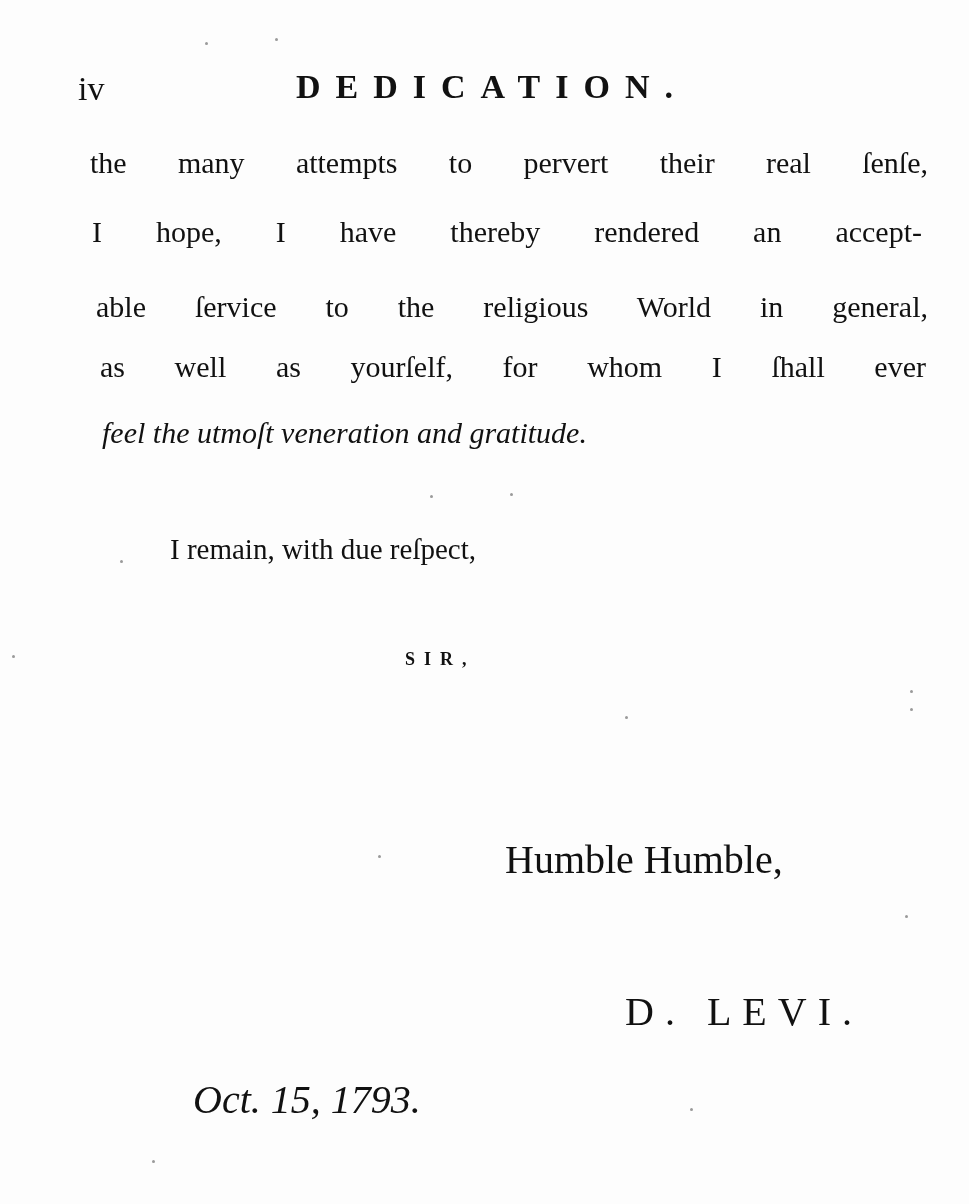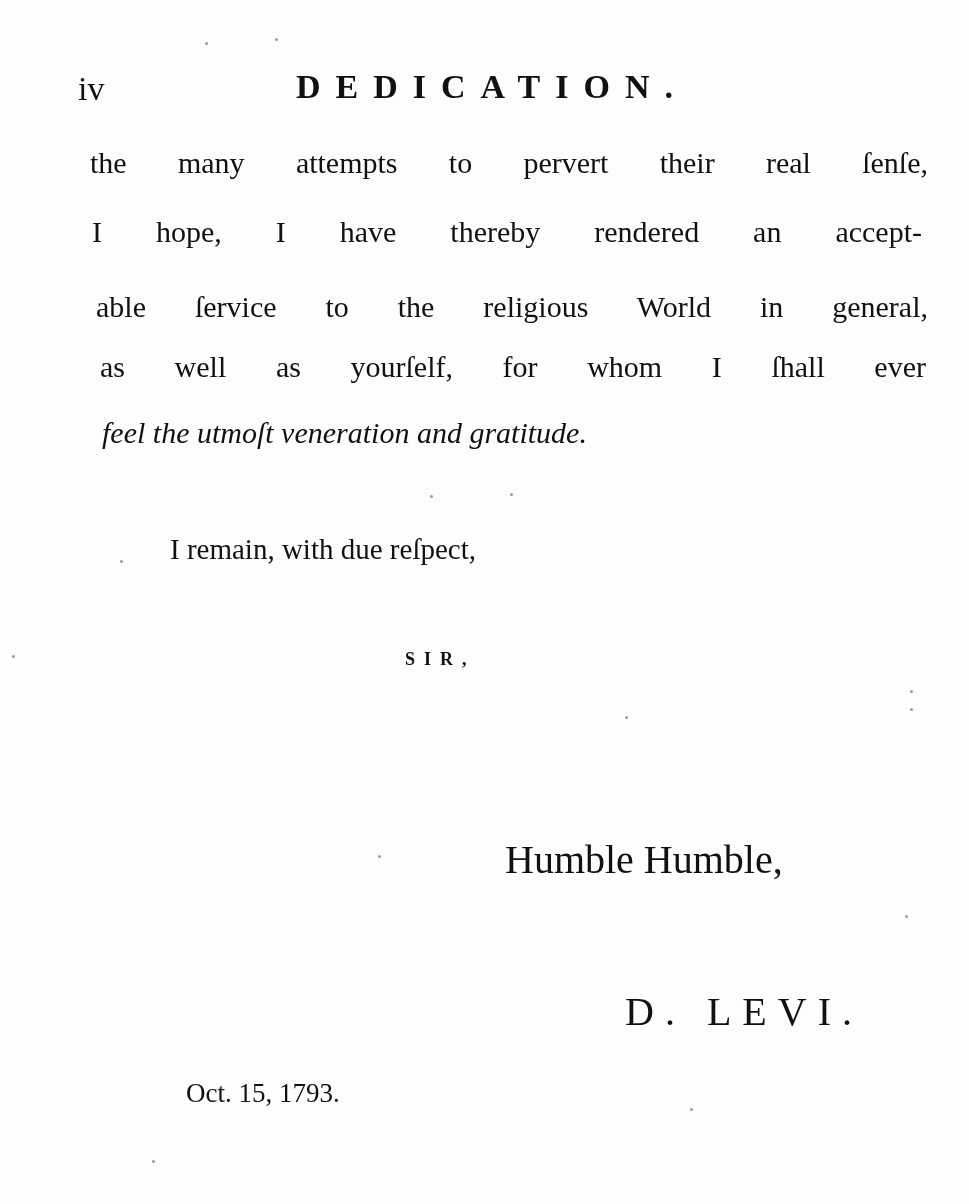--- a/index.html
+++ b/index.html
@@ -79,23 +79,24 @@
       letter-spacing: 11px;
       margin-top: 32px;
     }
     .place {
       left: 127px;
       top: 1025px;
       font-size: 40px;
       font-style: italic;
     }
     .date {
-      left: 186px;
+      left: 193px;
       top: 1080px;
-      font-size: 27px;
+      font-size: 40px;
+      font-style: italic;
     }
     .speck {
       position: absolute;
       width: 3px;
       height: 3px;
       border-radius: 50%;
       background: #9a9a9a;
     }
   </style>
 </head>

